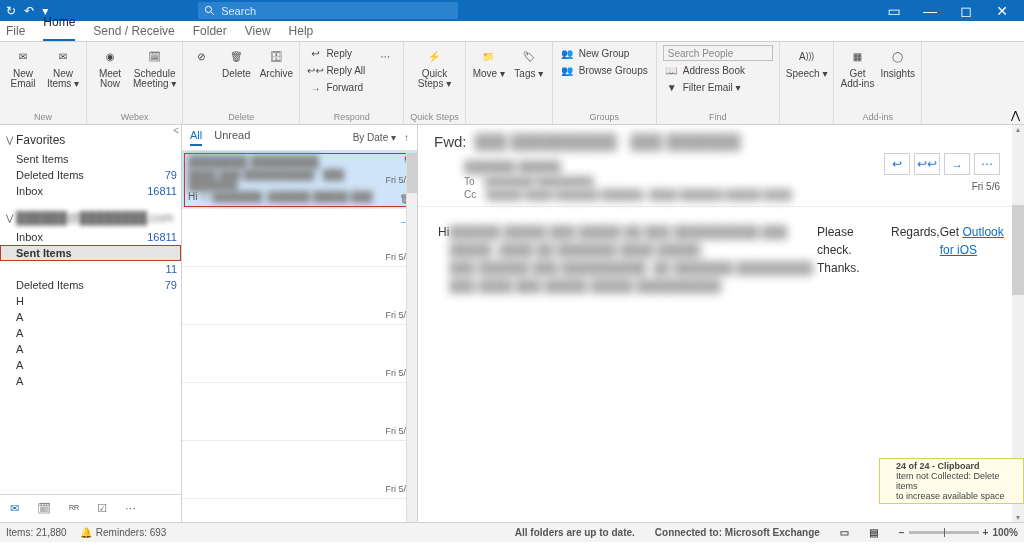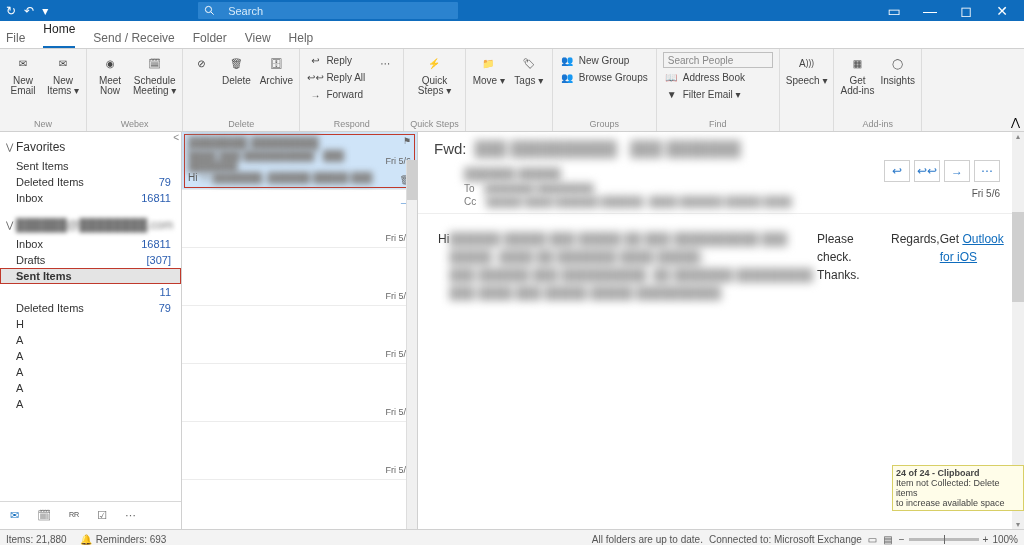--- a/index.html
+++ b/index.html
@@ -3,26 +3,26 @@
 <meta charset="utf-8">
 <style>
   * { box-sizing: border-box; margin: 0; padding: 0; font-family: "Segoe UI", Arial, sans-serif; }
   html, body { width: 1024px; height: 545px; overflow: hidden; background: #fff; }
   
   .titlebar { height: 21px; background: #0f6cbd; display: flex; align-items: center; color: #fff; font-size: 12px; }
   .titlebar .left { display: flex; gap: 8px; padding-left: 6px; align-items: center; }
   .titlebar .spacer { flex: 0 0 150px; }
   .searchbox { flex: 0 0 260px; height: 17px; background: #2b83cf; display: flex; align-items: center; padding-left: 6px; border-radius: 1px; }
   .searchbox svg { width: 11px; height: 11px; }
-  .searchbox .ph { color: #d7ebfa; margin-left: 13px; font-size: 11px; }
+  .searchbox .ph { color: #d7ebfa; margin-left: 6px; font-size: 11px; }
   .titlebar .grow { flex: 1 1 auto; }
   .winbtns { display: flex; gap: 12px; padding-right: 10px; align-items: center; }
   .winbtns span { width: 24px; text-align: center; cursor: pointer; font-size: 14px; }
   
-  .menubar { height: 28px; display: flex; align-items: flex-end; border-bottom: 1px solid #d0d0d0; font-size: 12px; padding-left: 6px; gap: 18px; }
+  .menubar { height: 21px; display: flex; align-items: flex-end; border-bottom: 1px solid #d0d0d0; font-size: 12px; padding-left: 6px; gap: 18px; }
   .menubar .mtab { color: #666; padding-bottom: 3px; cursor: pointer; }
   .menubar .mtab.active { color: #222; border-bottom: 2px solid #0f6cbd; padding-bottom: 10px; }
   
   .ribbon { height: 83px; background: #f3f3f3; border-bottom: 1px solid #d0d0d0; display: flex; position: relative; }
   .rgroup { display: flex; flex-direction: column; justify-content: space-between; align-items: center; border-right: 1px solid #dcdcdc; padding: 3px 6px 1px 6px; }
   .rgroup .btns { display: flex; gap: 6px; align-items: flex-start; }
   .rbtn { display: flex; flex-direction: column; align-items: center; font-size: 10px; color: #444; cursor: pointer; gap: 2px; min-width: 34px; }
   .rbtn .icn { width: 24px; height: 22px; display: flex; align-items: center; justify-content: center; }
   .rbtn .lbl { line-height: 10px; text-align: center; white-space: pre; }
   .glabel { font-size: 9px; color: #8a8a8a; text-align: center; padding-bottom: 1px; }
@@ -33,21 +33,21 @@
   .ribbon .collapse { position: absolute; bottom: 2px; right: 4px; font-size: 11px; cursor: pointer; }
   
   .body { height: 397px; display: flex; }
   
   .nav { width: 182px; border-right: 1px solid #d0d0d0; display: flex; flex-direction: column; font-size: 11px; color: #333; }
   .nav .scroll { flex: 1 1 auto; overflow: hidden; padding-top: 4px; position: relative; }
   .navhdr { display: flex; align-items: center; padding: 4px 6px; cursor: pointer; }
   .navhdr .chev { width: 10px; font-size: 9px; color: #666; }
   .navhdr .t { font-size: 12px; }
   .navblur { filter: blur(2px); color: #777; }
-  .navrow { display: flex; justify-content: space-between; padding: 2px 10px 2px 16px; cursor: pointer; align-items: flex-end; }
+  .navrow { display: flex; justify-content: space-between; padding: 2px 4px 2px 16px; cursor: pointer; align-items: flex-end; }
   .navrow .cnt { color: #2a5db0; font-size: 11px; }
   .navrow.sel { background: #e4e4e4; }
   .navrow.sel.out { outline: 1.5px solid #c0392b; outline-offset: -1px; }
   .navrow.sel .lbl { font-weight: 600; }
   .collapsearrow { position: absolute; right: 2px; top: 0; font-size: 10px; color: #888; cursor: pointer; }
   .navdock { height: 28px; border-top: 1px solid #d8d8d8; display: flex; align-items: center; gap: 18px; padding-left: 10px; }
   .navdock .d { cursor: pointer; color: #666; }
   .navdock .d.active { color: #0f6cbd; }
   
   .mlist { width: 236px; border-right: 1px solid #d0d0d0; display: flex; flex-direction: column; font-size: 11px; position: relative; }
@@ -78,26 +78,26 @@
   .read .metarow { display:flex; gap:10px; font-size:10px; color:#7a7a7a; padding-left:30px; }
   .read .body { padding: 16px 20px; font-size: 12px; color: #333; line-height: 1.5; }
   .read .body p { margin-bottom: 14px; }
   a { color: #0f6cbd; }
   .readscroll { position:absolute; right:0; top:0; bottom:0; width:12px; background:#f0f0f0; }
   .readscroll .thumb { position:absolute; top:80px; width:100%; height:90px; background:#cfcfcf; }
   .readscroll::before { content:"▴"; position:absolute; top:0; width:100%; text-align:center; font-size:8px; color:#888; }
   .readscroll::after { content:"▾"; position:absolute; bottom:0; width:100%; text-align:center; font-size:8px; color:#888; }
   
   .statusbar { height: 20px; background: #f3f3f3; border-top: 1px solid #d0d0d0; display: flex; align-items: center; font-size: 10px; color: #555; padding: 0 6px; justify-content: space-between; white-space:nowrap; }
-  .statusbar .right { display: flex; gap: 6px; align-items: center; }
+  .statusbar .right { display: flex; gap: 20px; align-items: center; font-weight: bold; }
   .zoom { display:flex; align-items:center; gap:4px; }
   .zoom .track { width:70px; height:3px; background:#bbb; position:relative; }
   .zoom .track::after { content:""; position:absolute; left:50%; top:-3px; width:1px; height:9px; background:#666;}
   
-  .toast { position:absolute; right:0; bottom:18px; width:132px; background:#fffde9; border:1px solid #d8cf66; font-size:9px; padding:2px 3px; color:#444;}
+  .toast { position:absolute; right:0; bottom:18px; width:145px; background:#fffde9; border:1px solid #d8cf66; font-size:9px; padding:2px 16px; color:#444;}
   .toast .t { font-weight:bold; }
 </style>
 </head>
 <body>
 
 <div class="titlebar">
   <div class="left">
     <span>↻</span>
     <span>↶</span>
     <span>▾</span>
@@ -301,24 +301,20 @@
         </div>
       <div style="height:8px"></div>
       <div class="navhdr">
           <span class="chev">⋁</span>
           <span class="t navblur">██████@████████.com</span>
         </div>
       <div class="navrow">
           <span class="lbl">Inbox</span>
           <span class="cnt">16811</span>
         </div>
-      <div class="navrow">
-          <span class="lbl">Drafts</span>
-          <span class="cnt">[307]</span>
-        </div>
       <div class="navrow sel out">
           <span class="lbl">Sent Items</span>
         </div>
       <div class="navrow">
           <span class="lbl"></span>
           <span class="cnt">11</span>
         </div>
       <div class="navrow">
           <span class="lbl">Deleted Items</span>
           <span class="cnt">79</span>
@@ -345,20 +341,30 @@
     <div class="navdock">
       <span class="d active">✉</span>
       <span class="d">🗓</span>
       <span class="d">ᴿᴿ</span>
       <span class="d">☑</span>
       <span class="d">⋯</span>
     </div>
   </div>
 
   <div class="mlist">
+    <div class="mlist-hdr">
+      <div class="filters">
+        <span class="f active">All</span>
+        <span class="f">Unread</span>
+      </div>
+      <div class="sort">
+        <span>By Date ▾</span>
+        <span>↑</span>
+      </div>
+    </div>
     <div class="msgs">
       <div class="msg sel">
         <div class="main">
           <div class="blurtxt" style="font-size:12px;font-weight:600">███████ ████████</div>
           <div class="blurtxt" style="font-size:10px">████ ███ ██████████ · ███ ███████</div>
           <div style="font-size:10px;color:#555"><span>Hi </span><span class="blurtxt">Hi ███████, ██████ █████ ███</span></div>
         </div>
         <div class="side">
           <div class="icons">
               <span>⚑</span>

